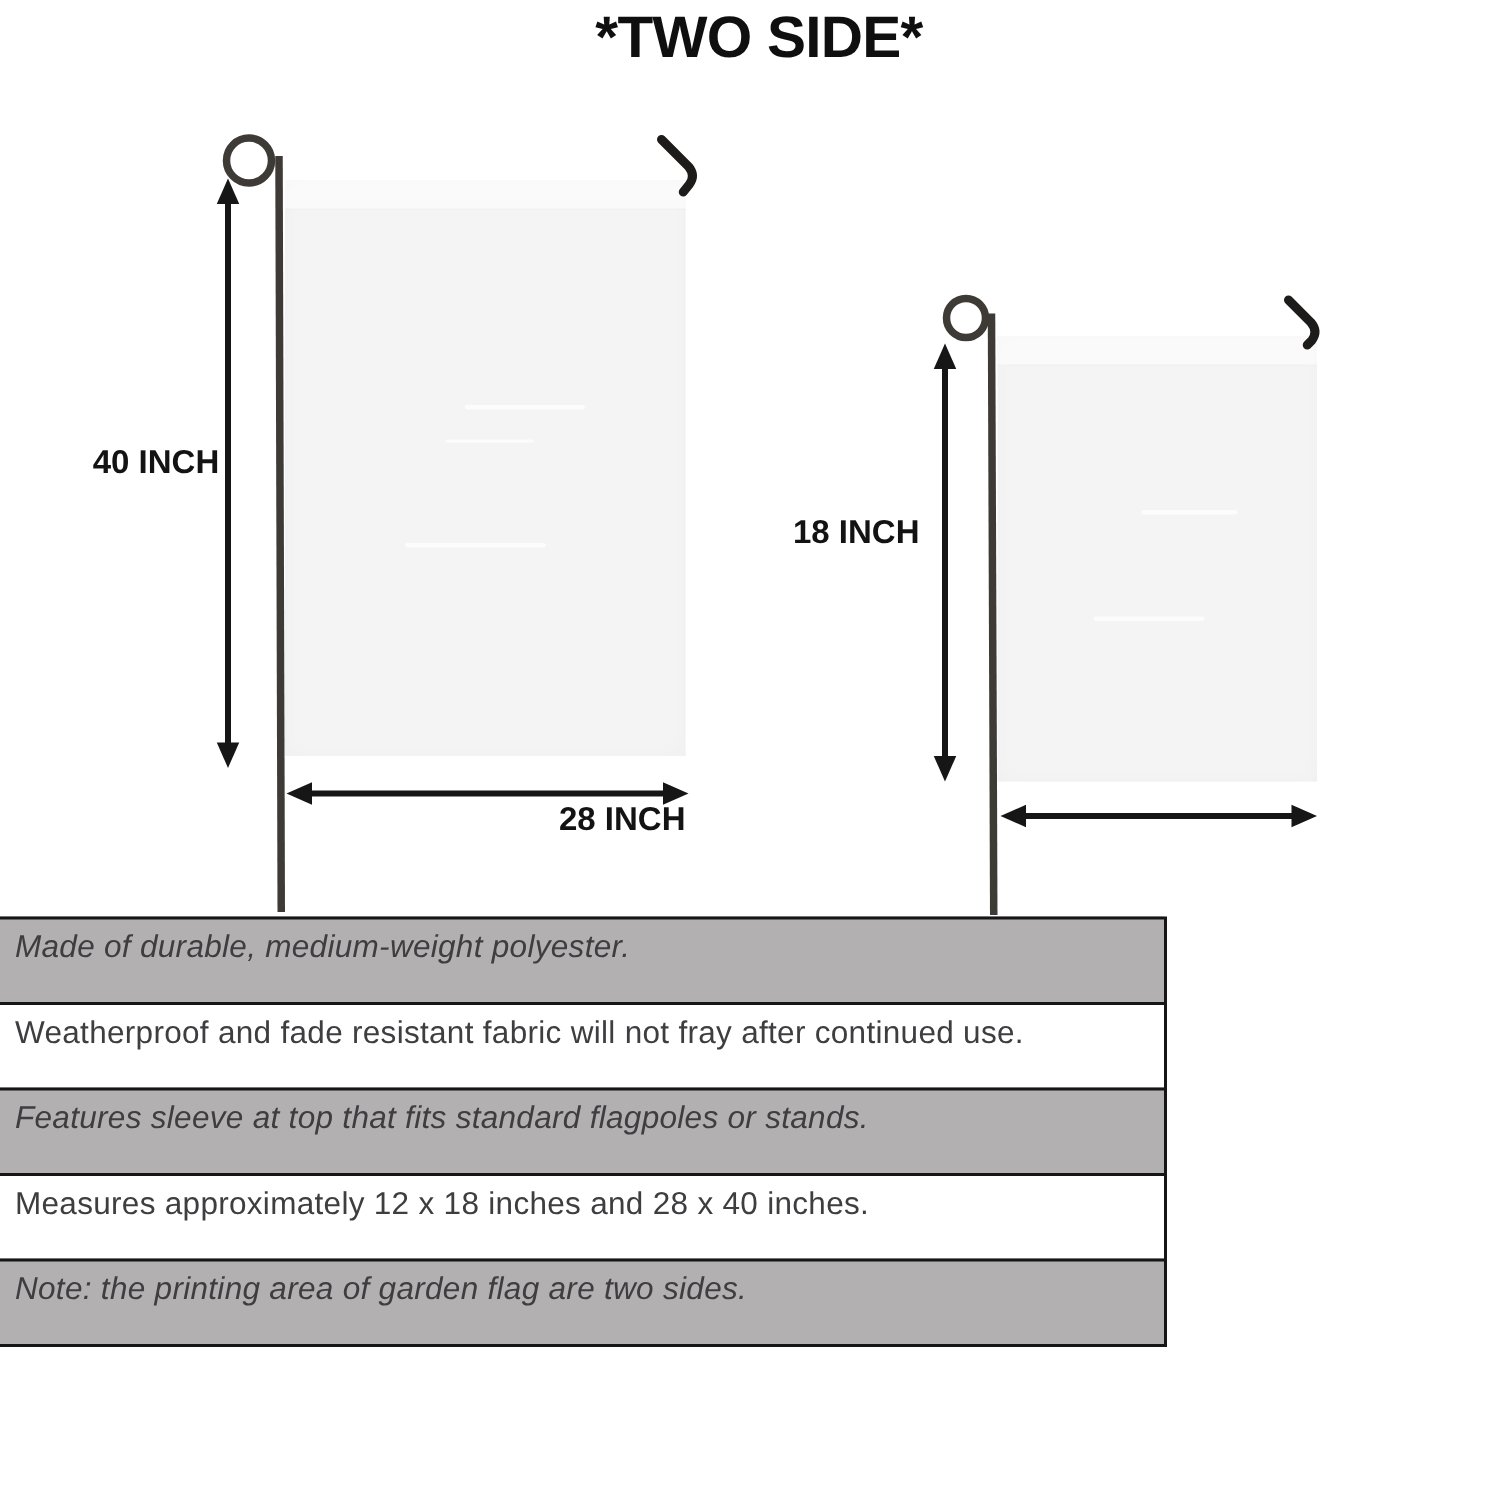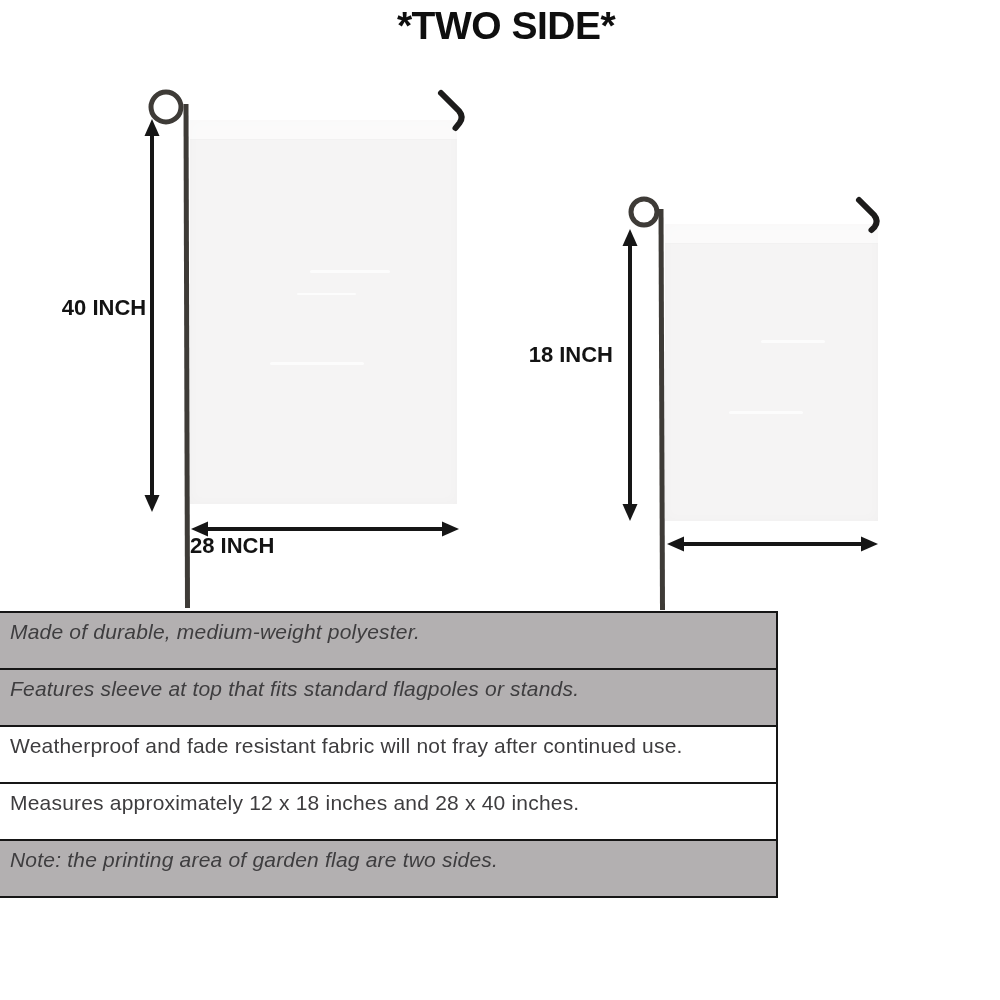--- a/index.html
+++ b/index.html
@@ -41,21 +41,21 @@
   
   .dim-label {
     position:absolute;
     font-weight:700;
     font-size:22px;
     color:#131313;
     letter-spacing:0px;
     white-space:nowrap;
   }
   #label-h-large { left:52px;  top:295px; width:104px; text-align:center; }
-  #label-w-large { left:190px; top:533px; width:267px; text-align:left; }
+  #label-w-large { left:190px; top:533px; width:267px; text-align:right; }
   #label-h-small { left:509px; top:342px; width:104px; text-align:right; }
   #label-w-small { left:665px; top:550px; width:213px; text-align:center; }
 
   
   .features {
     position:absolute;
     left:0; top:611px;
     width:778px;
     border-right:2px solid #161616;
     border-bottom:2px solid #161616;
@@ -136,19 +136,19 @@
       <polygon points="878,544 861,536.5 861,551.5" fill="#161616"></polygon>
     </g>
   </svg>
 
   <div class="dim-label" id="label-h-large">40 INCH</div>
   <div class="dim-label" id="label-w-large">28 INCH</div>
   <div class="dim-label" id="label-h-small">18 INCH</div>
 
   <div class="features">
     <div class="feature-row gray"><span>Made of durable, medium-weight polyester.</span></div>
+    <div class="feature-row white"><span>Weatherproof and fade resistant fabric will not fray after continued use.</span></div>
     <div class="feature-row gray"><span>Features sleeve at top that fits standard flagpoles or stands.</span></div>
-    <div class="feature-row white"><span>Weatherproof and fade resistant fabric will not fray after continued use.</span></div>
     <div class="feature-row white"><span>Measures approximately 12 x 18 inches and 28 x 40 inches.</span></div>
     <div class="feature-row gray"><span>Note: the printing area of garden flag are two sides.</span></div>
   </div>
 
 </div>
 
 </body></html>

